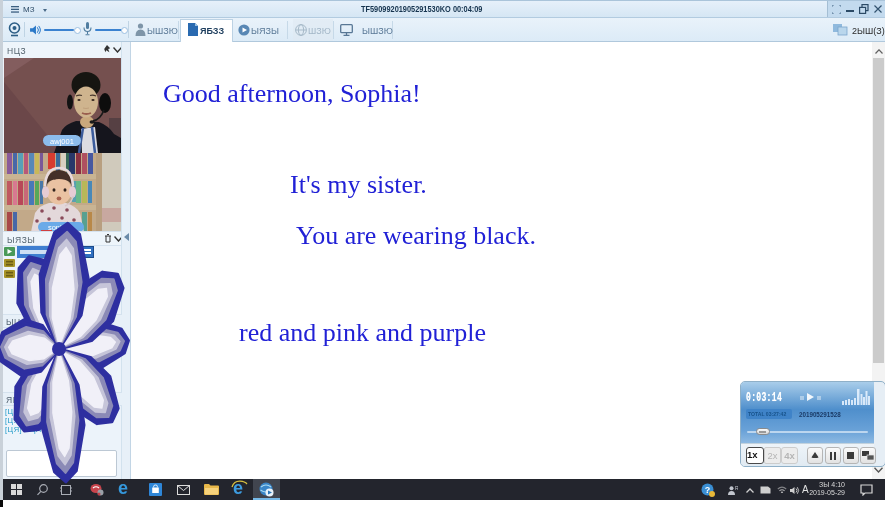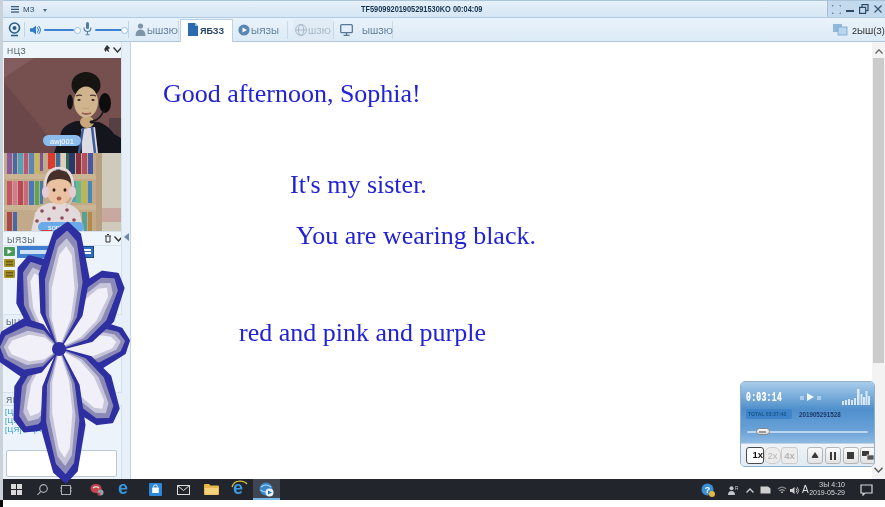--- a/index.html
+++ b/index.html
@@ -261,21 +261,21 @@
 
 <div class="abs" style="left:872px;top:42px;width:13px;height:437px;background:#f3f3f3"></div>
 <svg class="abs" style="left:875px;top:49px" width="8" height="5" viewBox="0 0 8 5">
       <path d="M0.5 4.5 L4 0.8 L7.5 4.5" stroke="#606060" stroke-width="1.2" fill="none"></path>
     </svg>
 <div class="abs" style="left:873px;top:58px;width:11px;height:305px;background:#cbcbcb"></div>
 <svg class="abs" style="left:874px;top:467px" width="9" height="6" viewBox="0 0 9 6">
       <path d="M0.5 0.8 L4.5 5 L8.5 0.8" stroke="#555" stroke-width="1.4" fill="none"></path>
     </svg>
 
-<div class="abs" style="left:740px;top:381px;width:135px;height:86px;border:1px solid #8fb0c8;border-radius:5px;overflow:hidden;box-sizing:border-box;background:#e6eef5">
+<div class="abs" style="left:740px;top:381px;width:146px;height:86px;border:1px solid #8fb0c8;border-radius:5px;overflow:hidden;box-sizing:border-box;background:#e6eef5">
   <div class="abs" style="left:0;top:0;width:133px;height:61px;background:linear-gradient(#a9cdea,#4f8fcc 45%,#6aa2d8 80%,#8db9e2)"></div>
   <div class="abs" style="left:5px;top:8px;font-family:'Liberation Mono',monospace;font-weight:bold;font-size:13px;color:#fff;letter-spacing:.5px;transform:scaleX(.62);transform-origin:0 0;text-shadow:0 0 1px rgba(255,255,255,.7)">0:03:14</div>
   <div class="abs" style="left:59px;top:14px;width:4px;height:4px;background:rgba(255,255,255,.4)"></div>
   <div class="abs" style="left:66px;top:11px;width:0;height:0;border-top:4px solid transparent;border-bottom:4px solid transparent;border-left:7px solid rgba(255,255,255,.9)"></div>
   <div class="abs" style="left:76px;top:14px;width:4px;height:4px;background:rgba(255,255,255,.4)"></div>
   <svg class="abs" style="left:101px;top:5px" width="28" height="18" viewBox="0 0 28 18">
         <g fill="rgba(235,245,255,.85)">
           <rect x="0" y="14" width="2" height="4"></rect>
           <rect x="3" y="13" width="2" height="5"></rect>
           <rect x="6" y="12" width="2" height="6"></rect>
@@ -288,22 +288,22 @@
           <rect x="26" y="9" width="2" height="9"></rect>
         </g>
       </svg>
   <div class="abs" style="left:5px;top:27px;width:46px;height:10px;background:#3f83c8;border-radius:2px"></div>
   <div class="abs" style="left:7px;top:29px;font-size:6px;font-weight:bold;color:#17528a;letter-spacing:0;transform:scaleX(.85);transform-origin:0 0">TOTAL 03:27:42</div>
   <div class="abs" style="left:58px;top:27.5px;font-size:8px;font-weight:bold;color:#1a3a66;letter-spacing:0;transform:scaleX(.78);transform-origin:0 0">201905291528</div>
   <div class="abs" style="left:6px;top:49px;width:121px;height:2px;background:rgba(230,240,250,.65);border-radius:1px"></div>
   <div class="abs" style="left:15px;top:46px;width:14px;height:7px;background:linear-gradient(#fdfdfd,#d4d4d4);border:1px solid #8a8a8a;border-radius:3.5px;box-sizing:border-box"></div>
   <div class="abs" style="left:18px;top:48.5px;width:7px;height:2px;background:#9a9a9a"></div>
   <div class="abs" style="left:0;top:61px;width:133px;height:25px;background:linear-gradient(#eef4f9,#dfe9f1);border-top:1px solid #c2d2de"></div>
-  <div class="abs" style="left:5px;top:65px;width:18px;height:17px;background:#fff;border:1.5px solid #4a4a4a;border-radius:3px;box-sizing:border-box;font-size:9.5px;font-weight:bold;color:#111;text-align:right;line-height:14px">1x</div>
-  <div class="abs" style="left:23px;top:65px;width:17px;height:17px;background:#ececec;border:1px solid #cccccc;border-radius:7px;box-sizing:border-box;font-size:9.5px;font-weight:normal;color:#b5b5b5;text-align:center;line-height:15px">2x</div>
+  <div class="abs" style="left:5px;top:65px;width:18px;height:17px;background:#fff;border:1.5px solid #4a4a4a;border-radius:3px;box-sizing:border-box;font-size:9.5px;font-weight:bold;color:#111;text-align:left;line-height:14px">1x</div>
+  <div class="abs" style="left:23px;top:65px;width:17px;height:17px;background:#ececec;border:1px solid #cccccc;border-radius:2px;box-sizing:border-box;font-size:9.5px;font-weight:normal;color:#b5b5b5;text-align:center;line-height:15px">2x</div>
   <div class="abs" style="left:40px;top:65px;width:17px;height:17px;background:#ececec;border:1px solid #cccccc;border-radius:3px;box-sizing:border-box;font-size:9.5px;font-weight:bold;color:#b5b5b5;text-align:center;line-height:15px">4x</div>
   <div class="abs" style="left:66px;top:65px;width:16px;height:17px;background:linear-gradient(#fafafa,#e2e2e2);border:1px solid #b5b5b5;border-radius:3px;box-sizing:border-box"></div>
   <div class="abs" style="left:70px;top:70px;width:0;height:0;border-left:4.5px solid transparent;border-right:4.5px solid transparent;border-bottom:6px solid #3a3a3a;border-radius:2px"></div>
   <div class="abs" style="left:84px;top:65px;width:16px;height:17px;background:linear-gradient(#fafafa,#e2e2e2);border:1px solid #b5b5b5;border-radius:3px;box-sizing:border-box"></div>
   <div class="abs" style="left:88.5px;top:69.5px;width:2.5px;height:8px;background:#3a3a3a"></div>
   <div class="abs" style="left:92.5px;top:69.5px;width:2.5px;height:8px;background:#3a3a3a"></div>
   <div class="abs" style="left:102px;top:65px;width:16px;height:17px;background:linear-gradient(#fafafa,#e2e2e2);border:1px solid #b5b5b5;border-radius:3px;box-sizing:border-box"></div>
   <div class="abs" style="left:106px;top:69.5px;width:7px;height:7px;background:#3a3a3a"></div>
   <div class="abs" style="left:119px;top:65px;width:16px;height:17px;background:linear-gradient(#fafafa,#e2e2e2);border:1px solid #b5b5b5;border-radius:3px;box-sizing:border-box"></div>
   <svg class="abs" style="left:121px;top:69px" width="12" height="9" viewBox="0 0 12 9">

